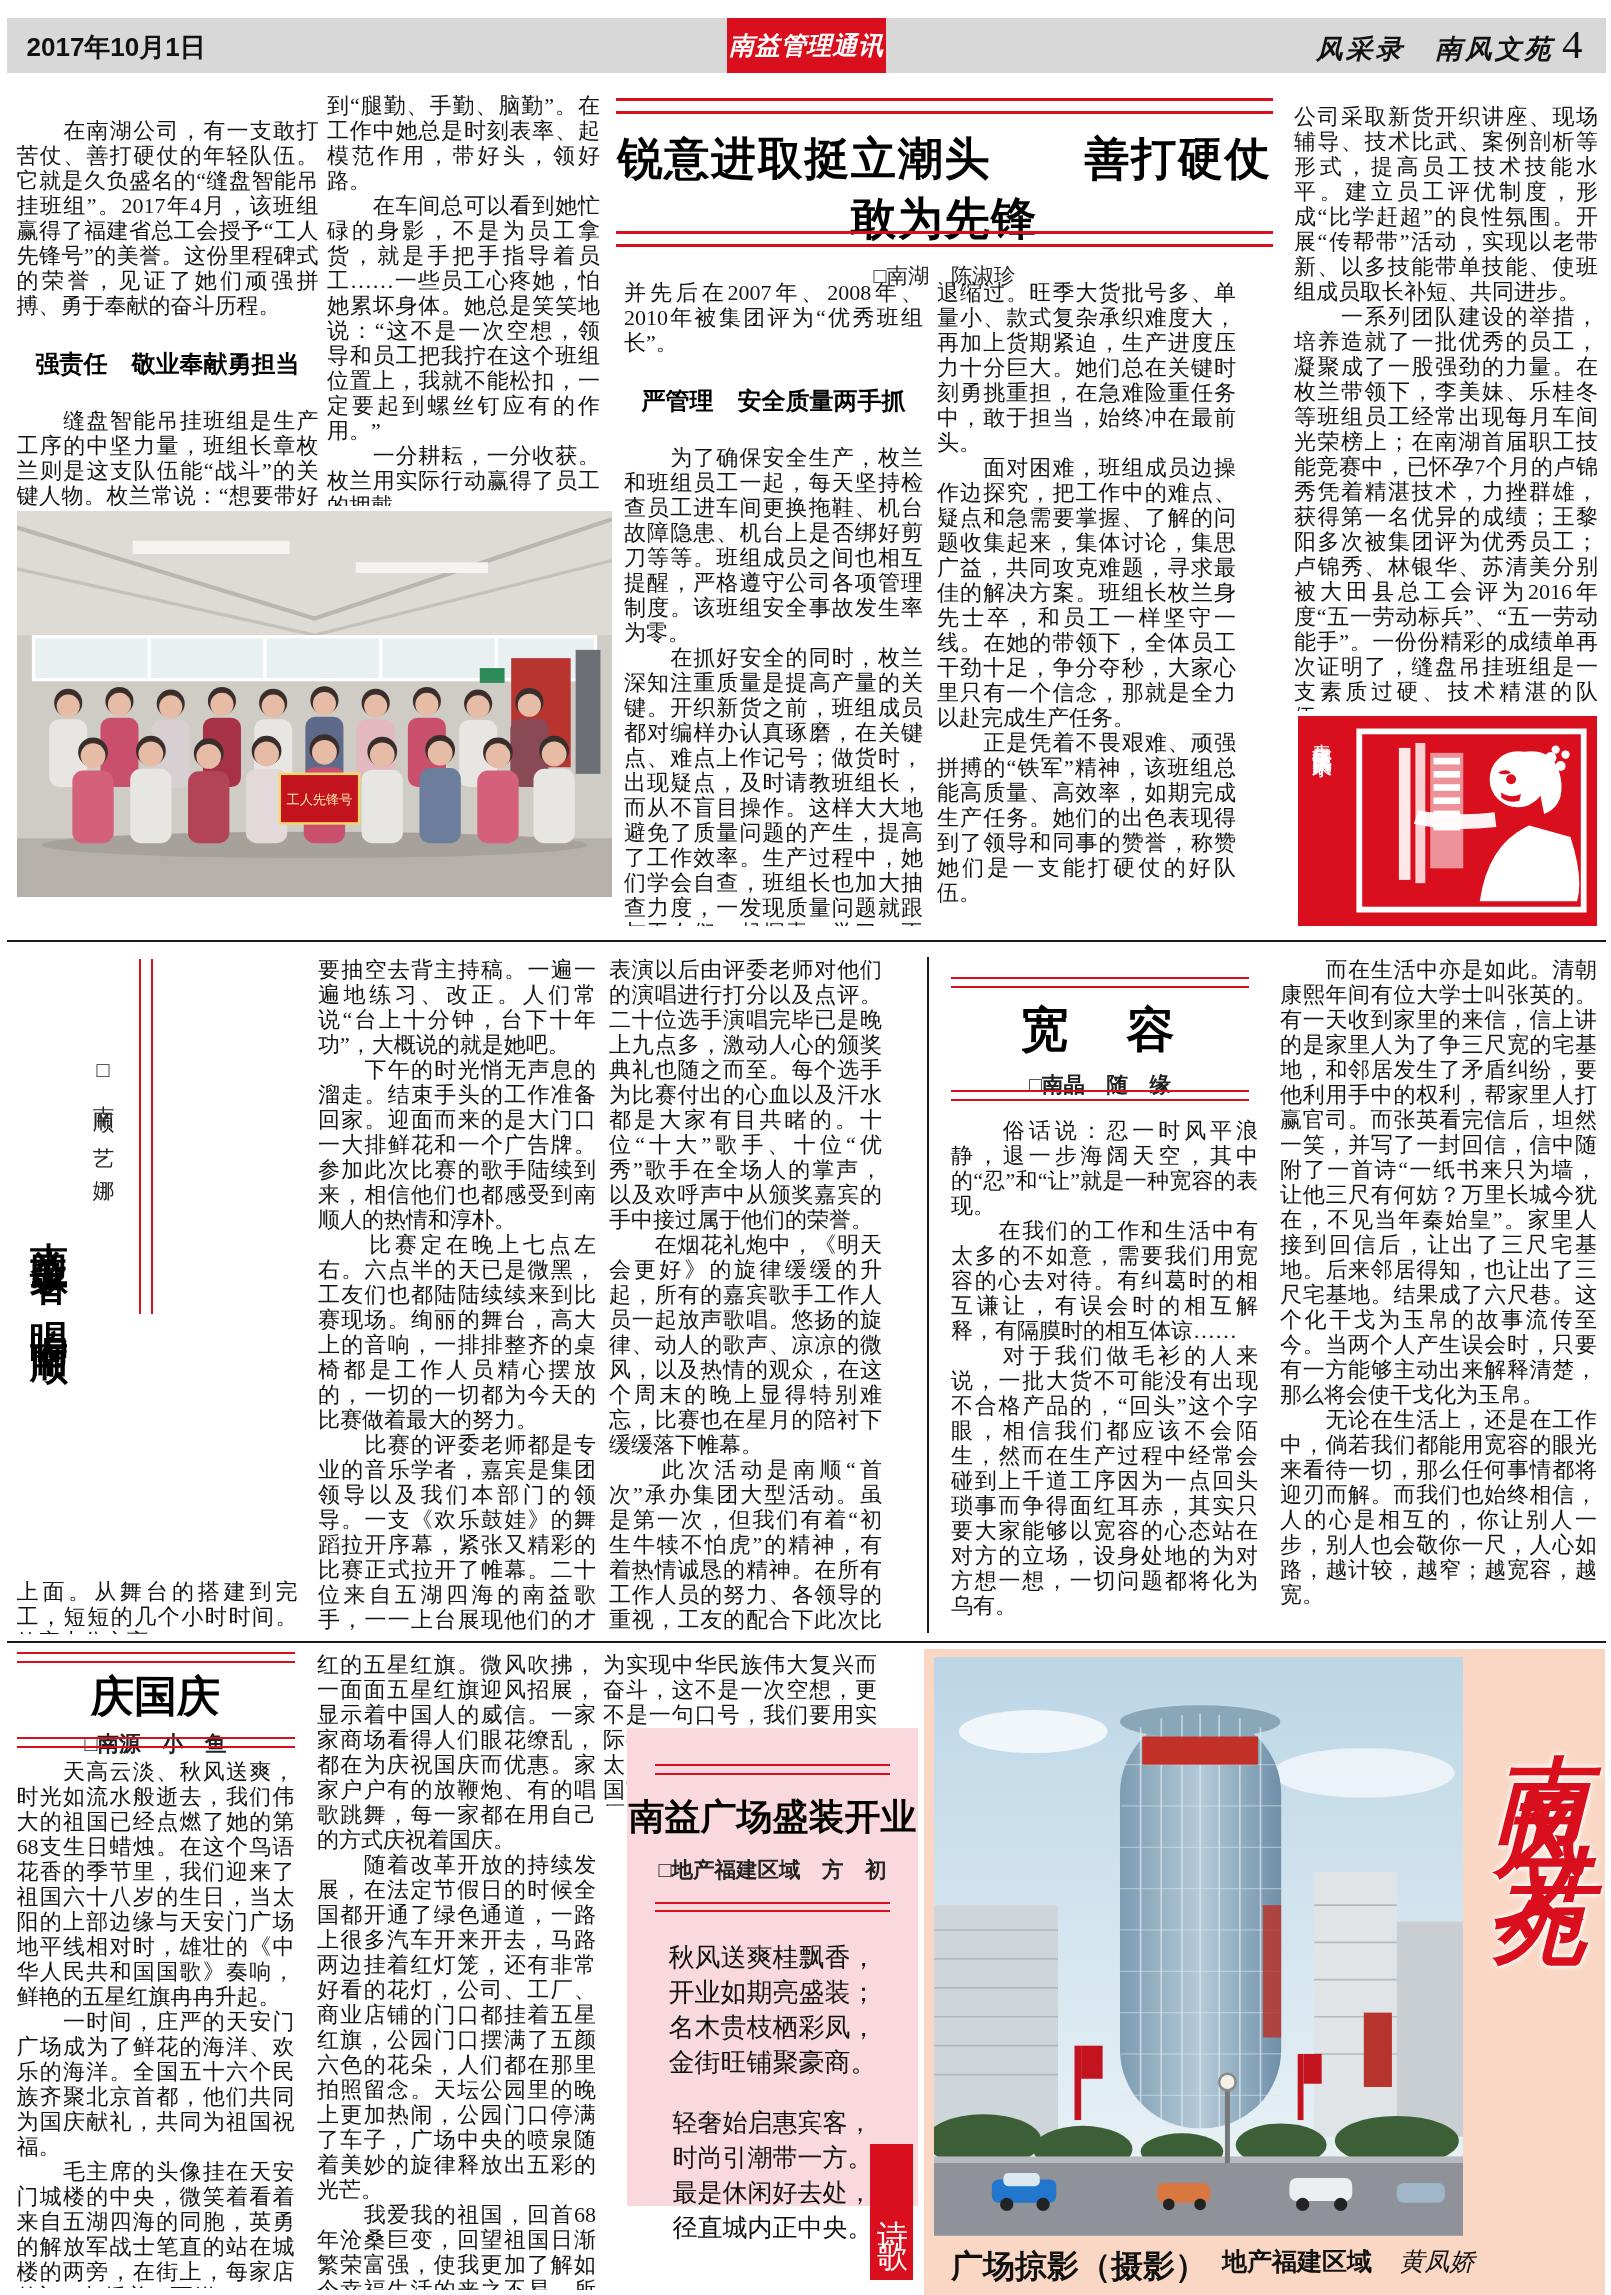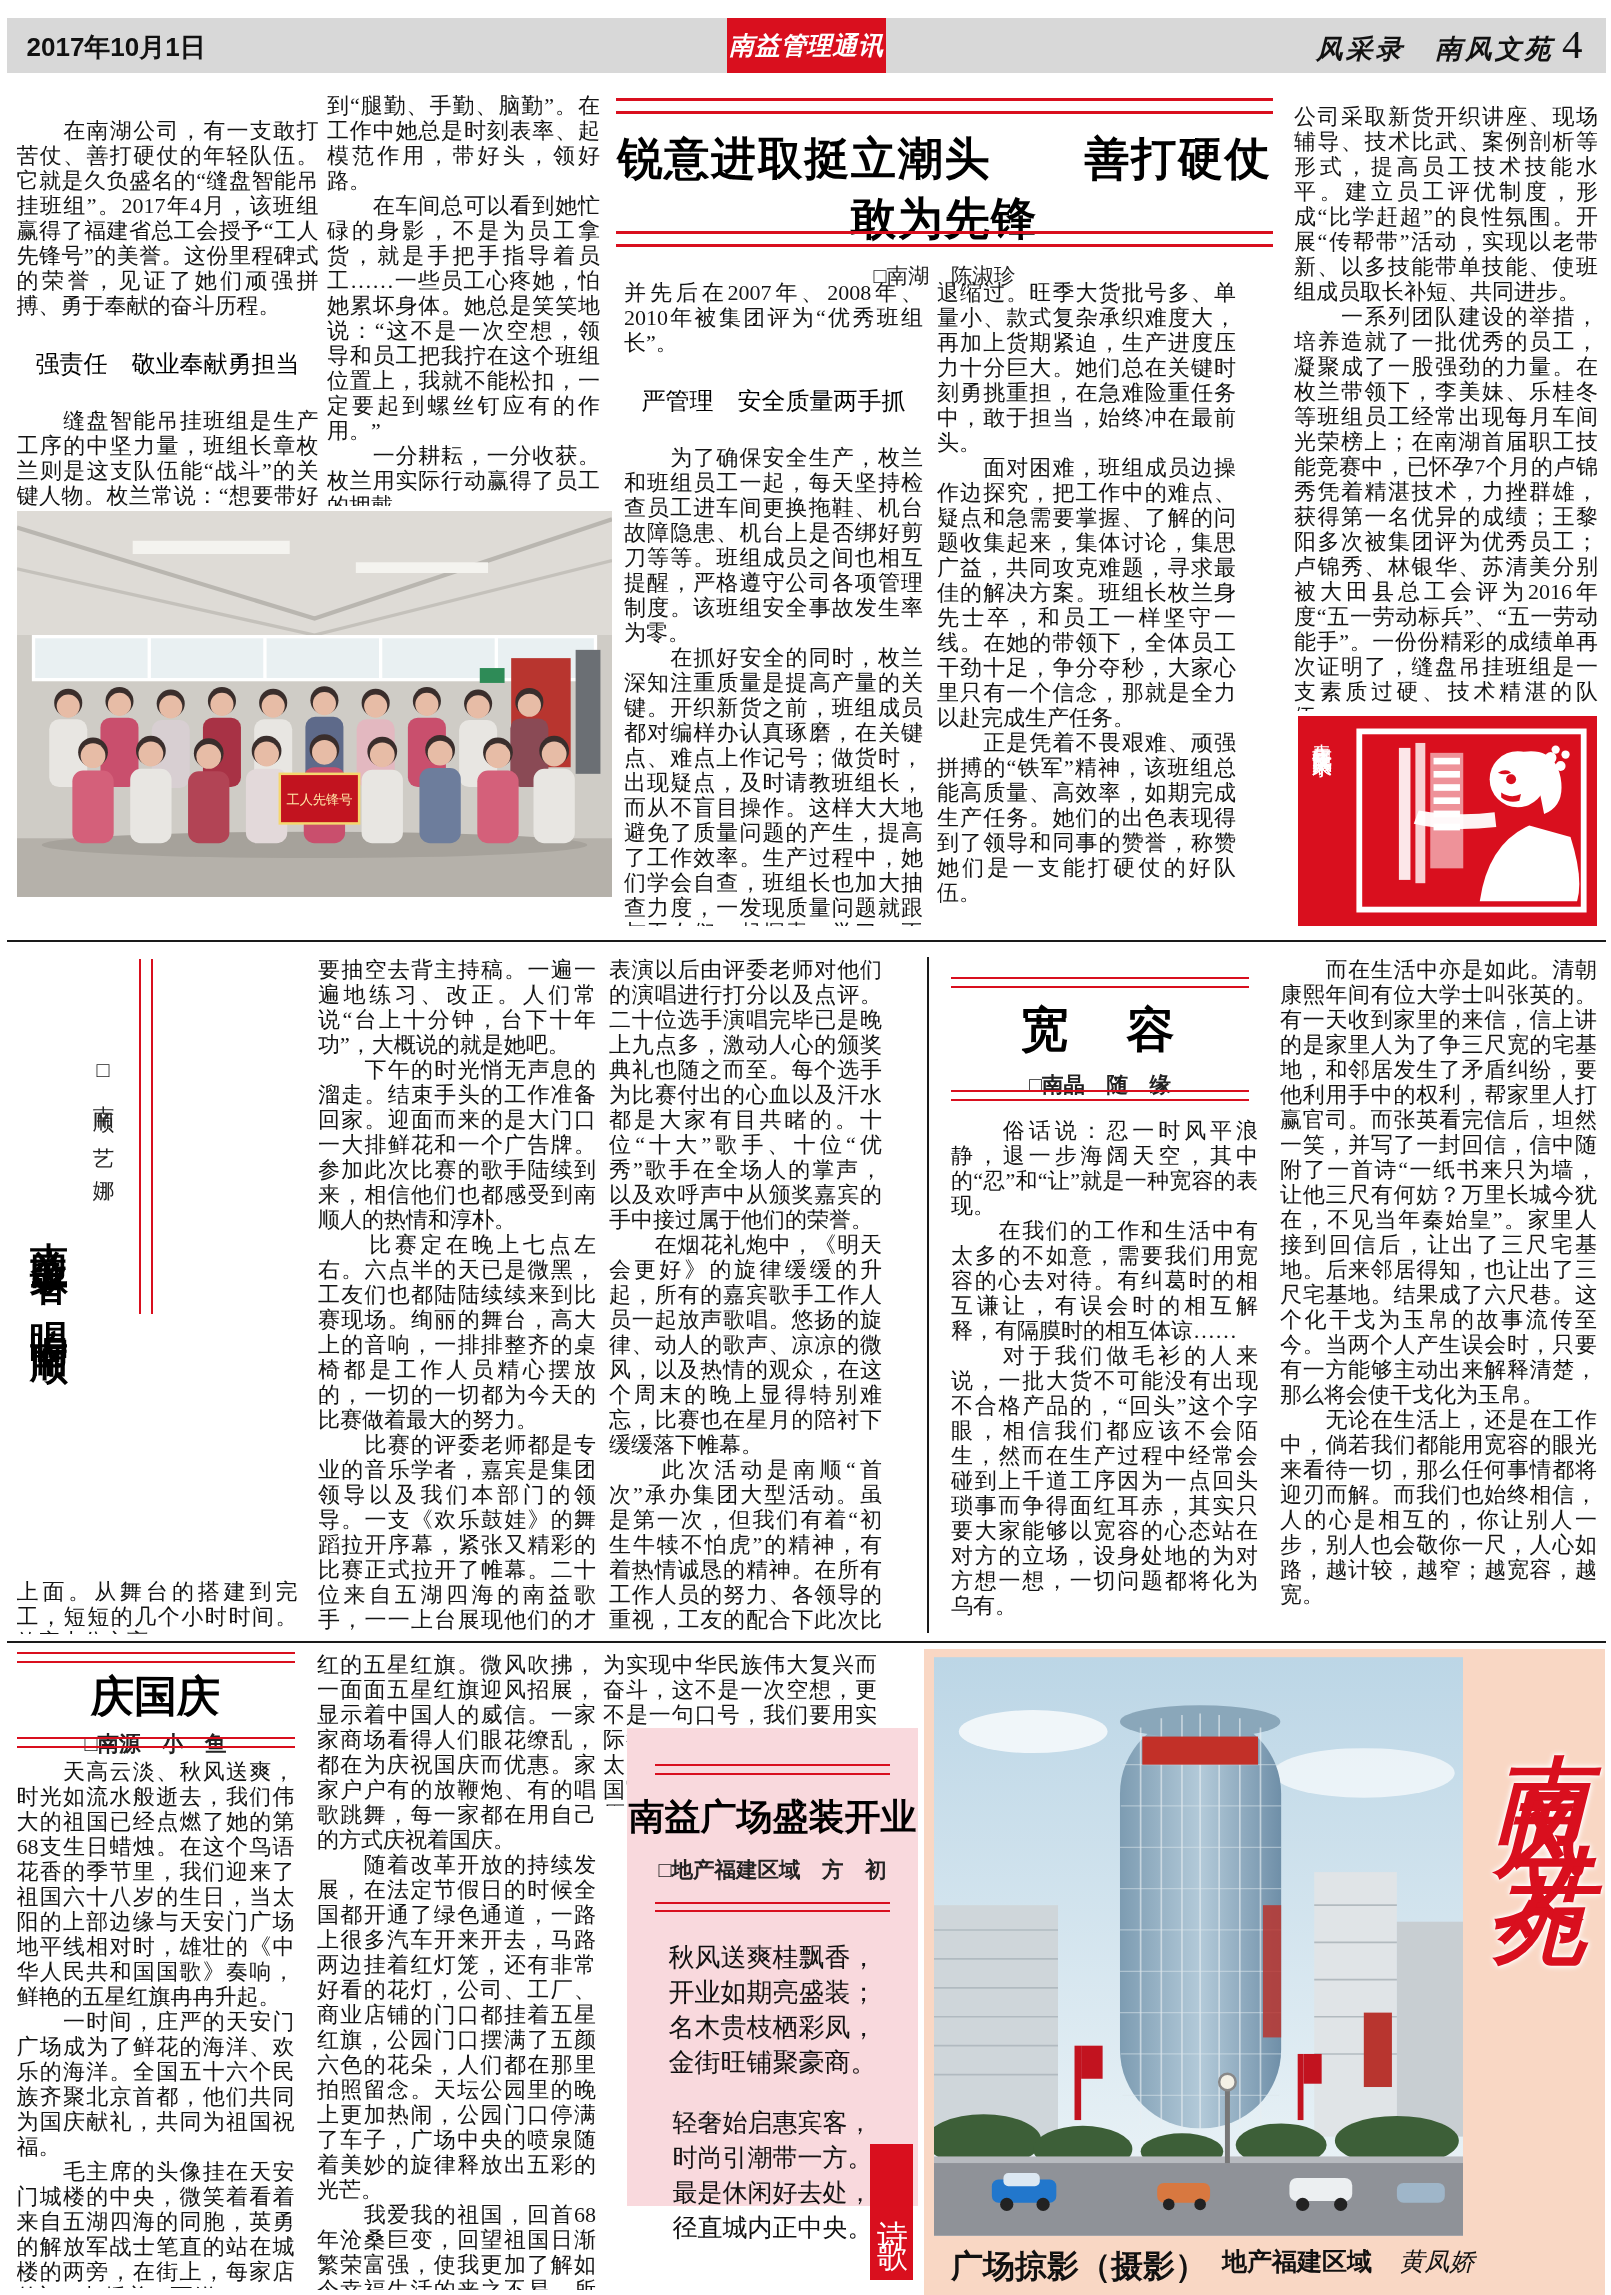--- a/index.html
+++ b/index.html
@@ -2,21 +2,21 @@
 <html style="--accent_red: #d90f1e; --header_gray: #d8d8d8; --poem_pink: #f9d9dd; --panel_peach: #f9d7c4; --ink: #141414;font-size:13.2px"><head>
 <meta charset="utf-8">
 <style>
   html,body{margin:0;padding:0;background:#f2f2f2;}
   #page{position:relative;width:1612px;height:2295px;background:#ffffff;
         font-family:"Liberation Serif",serif;color:#111;overflow:hidden;padding-left:44px;}
   .abs{position:absolute;}
   .coltext{font-size:22px;line-height:25px;text-align:justify;white-space:pre-line;
            overflow:hidden;color:#141414;}
   .para{margin:0;white-space:pre-line;}
-  .subhead{font-family:"Liberation Sans",sans-serif;font-weight:400;text-align:center;
+  .subhead{font-family:"Liberation Sans",sans-serif;font-weight:700;text-align:center;
            font-size:24px;line-height:28px;margin:6.6px 0 5px 0;color:#000;}
   .dbl-rule{height:10px;border-top:3.3px solid var(--accent_red);border-bottom:3.3px solid var(--accent_red);}
   .dbl-rule-thin{height:6.6px;border-top:2.5px solid var(--accent_red);border-bottom:2.5px solid var(--accent_red);}
   .vert{writing-mode:vertical-rl;text-orientation:upright;}
   .headline{font-weight:700;font-size:45px;letter-spacing:1.7px;text-align:center;color:#000;}
   .byline{font-size:21.5px;text-align:center;color:#222;}
   .art-title{font-weight:700;text-align:center;color:#000;}
   .calli{color:var(--accent_red);font-weight:700;font-style:italic;
          text-shadow:0 0 2.5px #fff,0 0 5px #fff,0 0 7.4px #fff;}
 </style>

